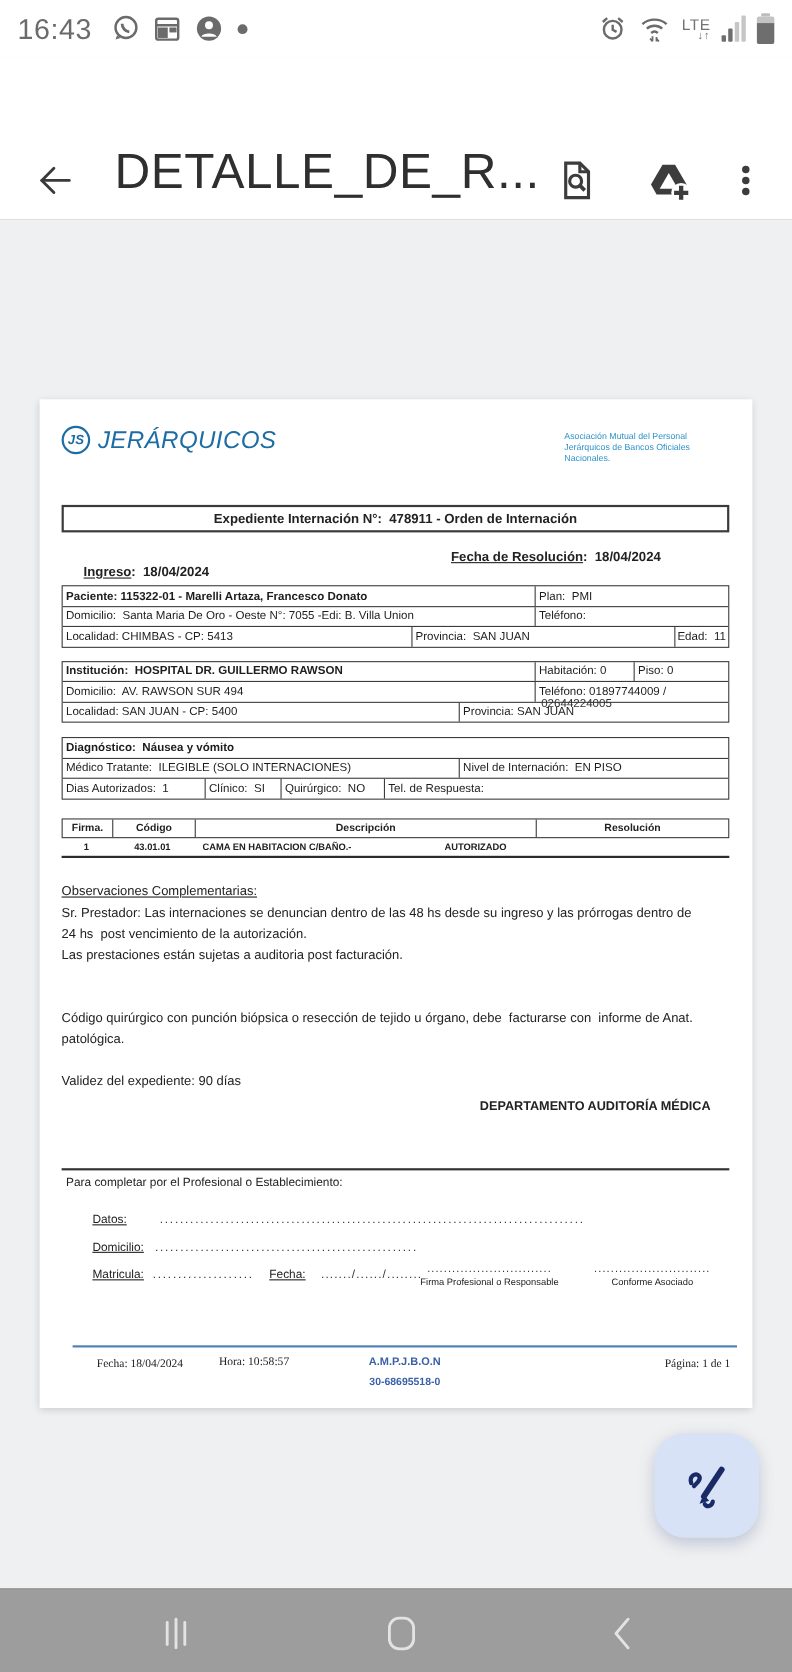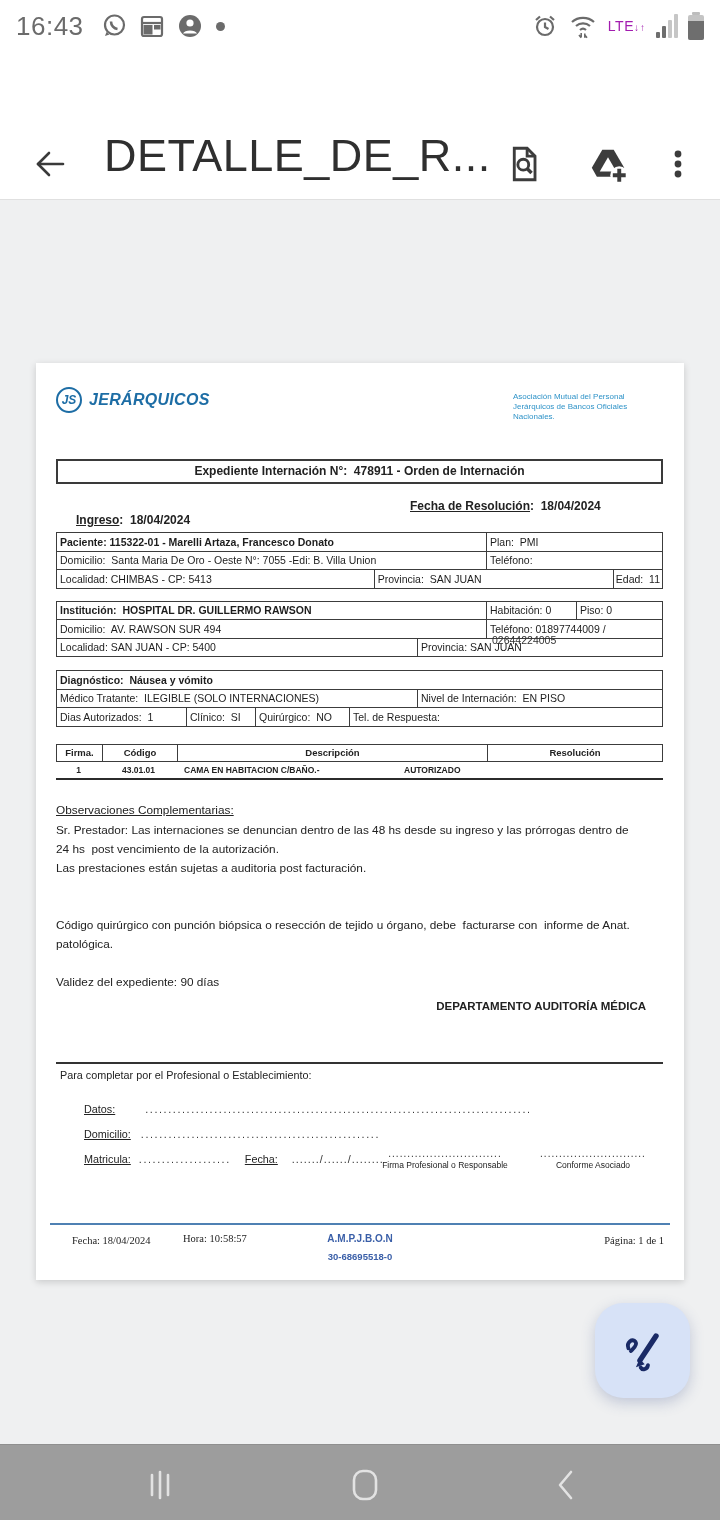--- a/index.html
+++ b/index.html
@@ -8,21 +8,21 @@
     background:#eff0f1;font-family:"Liberation Sans",sans-serif;
     -webkit-font-smoothing:antialiased;
   }
   
   .status-bar{position:absolute;top:0;left:0;width:720px;height:52px;background:#fff;
     display:flex;align-items:center;justify-content:space-between;padding:0 16px;box-sizing:border-box;}
   .sb-left,.sb-right{display:flex;align-items:center;gap:10px;color:#6b6b6b;}
   .sb-time{font-size:26px;color:#6b6b6b;letter-spacing:0.5px;margin-right:6px;}
   .sb-ico{display:inline-flex;align-items:center;justify-content:center;}
   .notif-dot{width:9px;height:9px;border-radius:50%;background:#6b6b6b;margin-left:2px;}
-  .lte-wrap{display:flex;flex-direction:row;align-items:flex-end;line-height:1;color:#a21caf;}
+  .lte-wrap{display:flex;flex-direction:column;align-items:flex-end;line-height:1;color:#737373;}
   .lte-txt{font-size:14px;letter-spacing:0.5px;}
   .lte-arrows{font-size:10px;margin-top:-1px;letter-spacing:1px;}
   .sig-bars{display:flex;align-items:flex-end;gap:2px;height:24px;}
   .sig-bars i{display:block;width:4px;border-radius:1px;}
   .battery{position:relative;width:16px;height:28px;}
   .battery .cap{position:absolute;top:0;left:4px;width:8px;height:3px;background:#bdbdbd;border-radius:1px;}
   .battery .body{position:absolute;top:3px;left:0;width:16px;height:25px;border-radius:2px;background:#c4c4c4;overflow:hidden;}
   .battery .fill{position:absolute;bottom:0;left:0;width:16px;height:19px;background:#6e6e6e;}
   
   .app-bar{position:absolute;top:52px;left:0;width:720px;height:148px;background:#fff;border-bottom:1px solid #e0e0e0;box-sizing:border-box;}
@@ -35,21 +35,21 @@
   
   .viewer{position:absolute;top:200px;left:0;width:720px;height:1244px;background:#eff0f1;}
   .page{position:absolute;left:36px;top:163px;width:648px;height:917px;background:#fff;
     box-shadow:0 2px 7px rgba(0,0,0,0.16);box-sizing:border-box;
     padding:24px 21px 0 20px;font-family:"Liberation Sans",sans-serif;color:#222;}
   
   .brand-row{display:flex;align-items:flex-start;}
   .logo{display:flex;align-items:center;gap:7px;color:#1d6da5;}
   .logo-circle{width:26px;height:26px;border:2.5px solid #1d6da5;border-radius:50%;
     display:flex;align-items:center;justify-content:center;font-style:italic;font-weight:bold;font-size:12px;box-sizing:border-box;}
-  .logo-name{font-size:16px;font-weight:bold;font-style:italic;letter-spacing:0.3px;}
+  .logo-name{font-size:22px;font-weight:normal;font-style:italic;letter-spacing:0.3px;}
   .assoc{margin-left:auto;width:150px;font-size:8px;line-height:10px;color:#2f93c8;padding-top:5px;}
   
   .title-box{margin-top:37px;border:2px solid #3a3a3a;text-align:center;font-weight:bold;font-size:12px;
     padding:3px 0 4px;white-space:pre;}
   
   .dates-row{position:relative;margin-top:15px;height:17px;font-size:12px;font-weight:bold;white-space:pre;}
   .dates-row .res{position:absolute;left:354px;top:0;}
   .u{text-decoration:underline;}
   
   .tbl{border:1.5px solid #3c3c3c;font-size:10.5px;color:#1d1d1d;}
@@ -85,21 +85,21 @@
   .prow .lbl{text-decoration:underline;}
   .dots{letter-spacing:1.6px;color:#333;}
   .datos-row{top:27px;} .dom-row{top:52px;} .mat-row{top:77px;}
   .datos-row .dots{margin-left:30px;} .dom-row .dots{margin-left:10px;} .mat-row .dots{margin-left:8px;}
   .mat-row .lbl2{margin-left:14px;}
   .sig{position:absolute;top:84px;width:150px;text-align:center;}
   .sig .dots{font-size:10px;letter-spacing:1px;display:block;}
   .sig .cap{display:block;font-size:8.5px;margin-top:1px;color:#222;}
   .sig1{left:314px;} .sig2{left:462px;}
   
-  .page-footer{position:absolute;left:14px;right:14px;top:860px;border-top:2px solid #4f81b3;height:45px;}
+  .page-footer{position:absolute;left:30px;right:14px;top:860px;border-top:2px solid #4f81b3;height:45px;}
   .pf-item{position:absolute;font-family:"Liberation Serif",serif;font-size:10.5px;color:#222;white-space:pre;}
   .pf-fecha{left:22px;top:10px;} .pf-hora{left:133px;top:8px;}
   .pf-org{left:0;right:0;top:8px;text-align:center;font-family:"Liberation Sans",sans-serif;font-weight:bold;font-size:10px;color:#3a5fa8;}
   .pf-cuit{left:0;right:0;top:26px;text-align:center;font-family:"Liberation Sans",sans-serif;font-weight:bold;font-size:9.5px;color:#3a5fa8;}
   .pf-page{right:6px;top:10px;}
   
   .fab{position:absolute;left:595px;top:1303px;width:95px;height:95px;border-radius:28px;background:#d7e2f7;
     box-shadow:0 5px 14px rgba(60,80,140,0.25);display:flex;align-items:center;justify-content:center;color:#1a2a66;}
   
   .nav-bar{position:absolute;left:0;top:1444px;width:720px;height:76px;background:#9d9d9d;border-top:1px solid #8f8f8f;box-sizing:border-box;}

